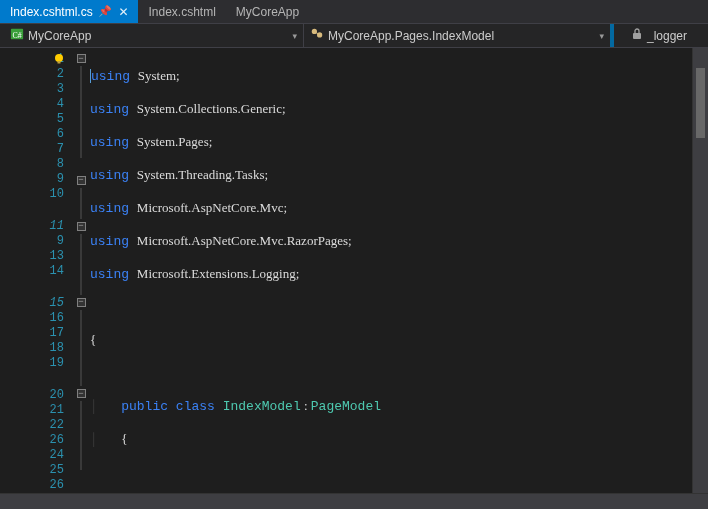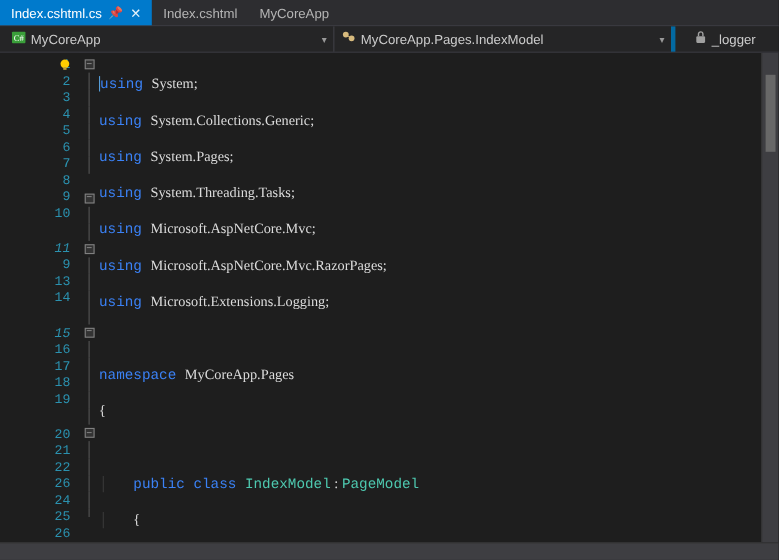--- a/index.html
+++ b/index.html
@@ -309,21 +309,20 @@
 
   <div class="code">
 <span class="cl"><span class="boxcursor"></span><span class="kw">using</span> <span class="txt">System;</span></span>
 <span class="cl"><span class="kw">using</span> <span class="txt">System.Collections.Generic;</span></span>
 <span class="cl"><span class="kw">using</span> <span class="txt">System.Pages;</span></span>
 <span class="cl"><span class="kw">using</span> <span class="txt">System.Threading.Tasks;</span></span>
 <span class="cl"><span class="kw">using</span> <span class="txt">Microsoft.AspNetCore.Mvc;</span></span>
 <span class="cl"><span class="kw">using</span> <span class="txt">Microsoft.AspNetCore.Mvc.RazorPages;</span></span>
 <span class="cl"><span class="kw">using</span> <span class="txt">Microsoft.Extensions.Logging;</span></span>
 <span class="cl"></span>
-<span class="cl"><span class="kw">namespace</span> <span class="txt">MyCoreApp.Pages</span></span>
 <span class="cl"><span class="txt">{</span></span>
 <span class="cl"></span>
 <span class="cl"><span class="ig">│   </span><span class="kw">public</span> <span class="kw">class</span> <span class="type">IndexModel</span><span class="txt"> : </span><span class="type">PageModel</span></span>
 <span class="cl"><span class="ig">│   </span><span class="txt">{</span></span>
 
 
 
 
 
 

